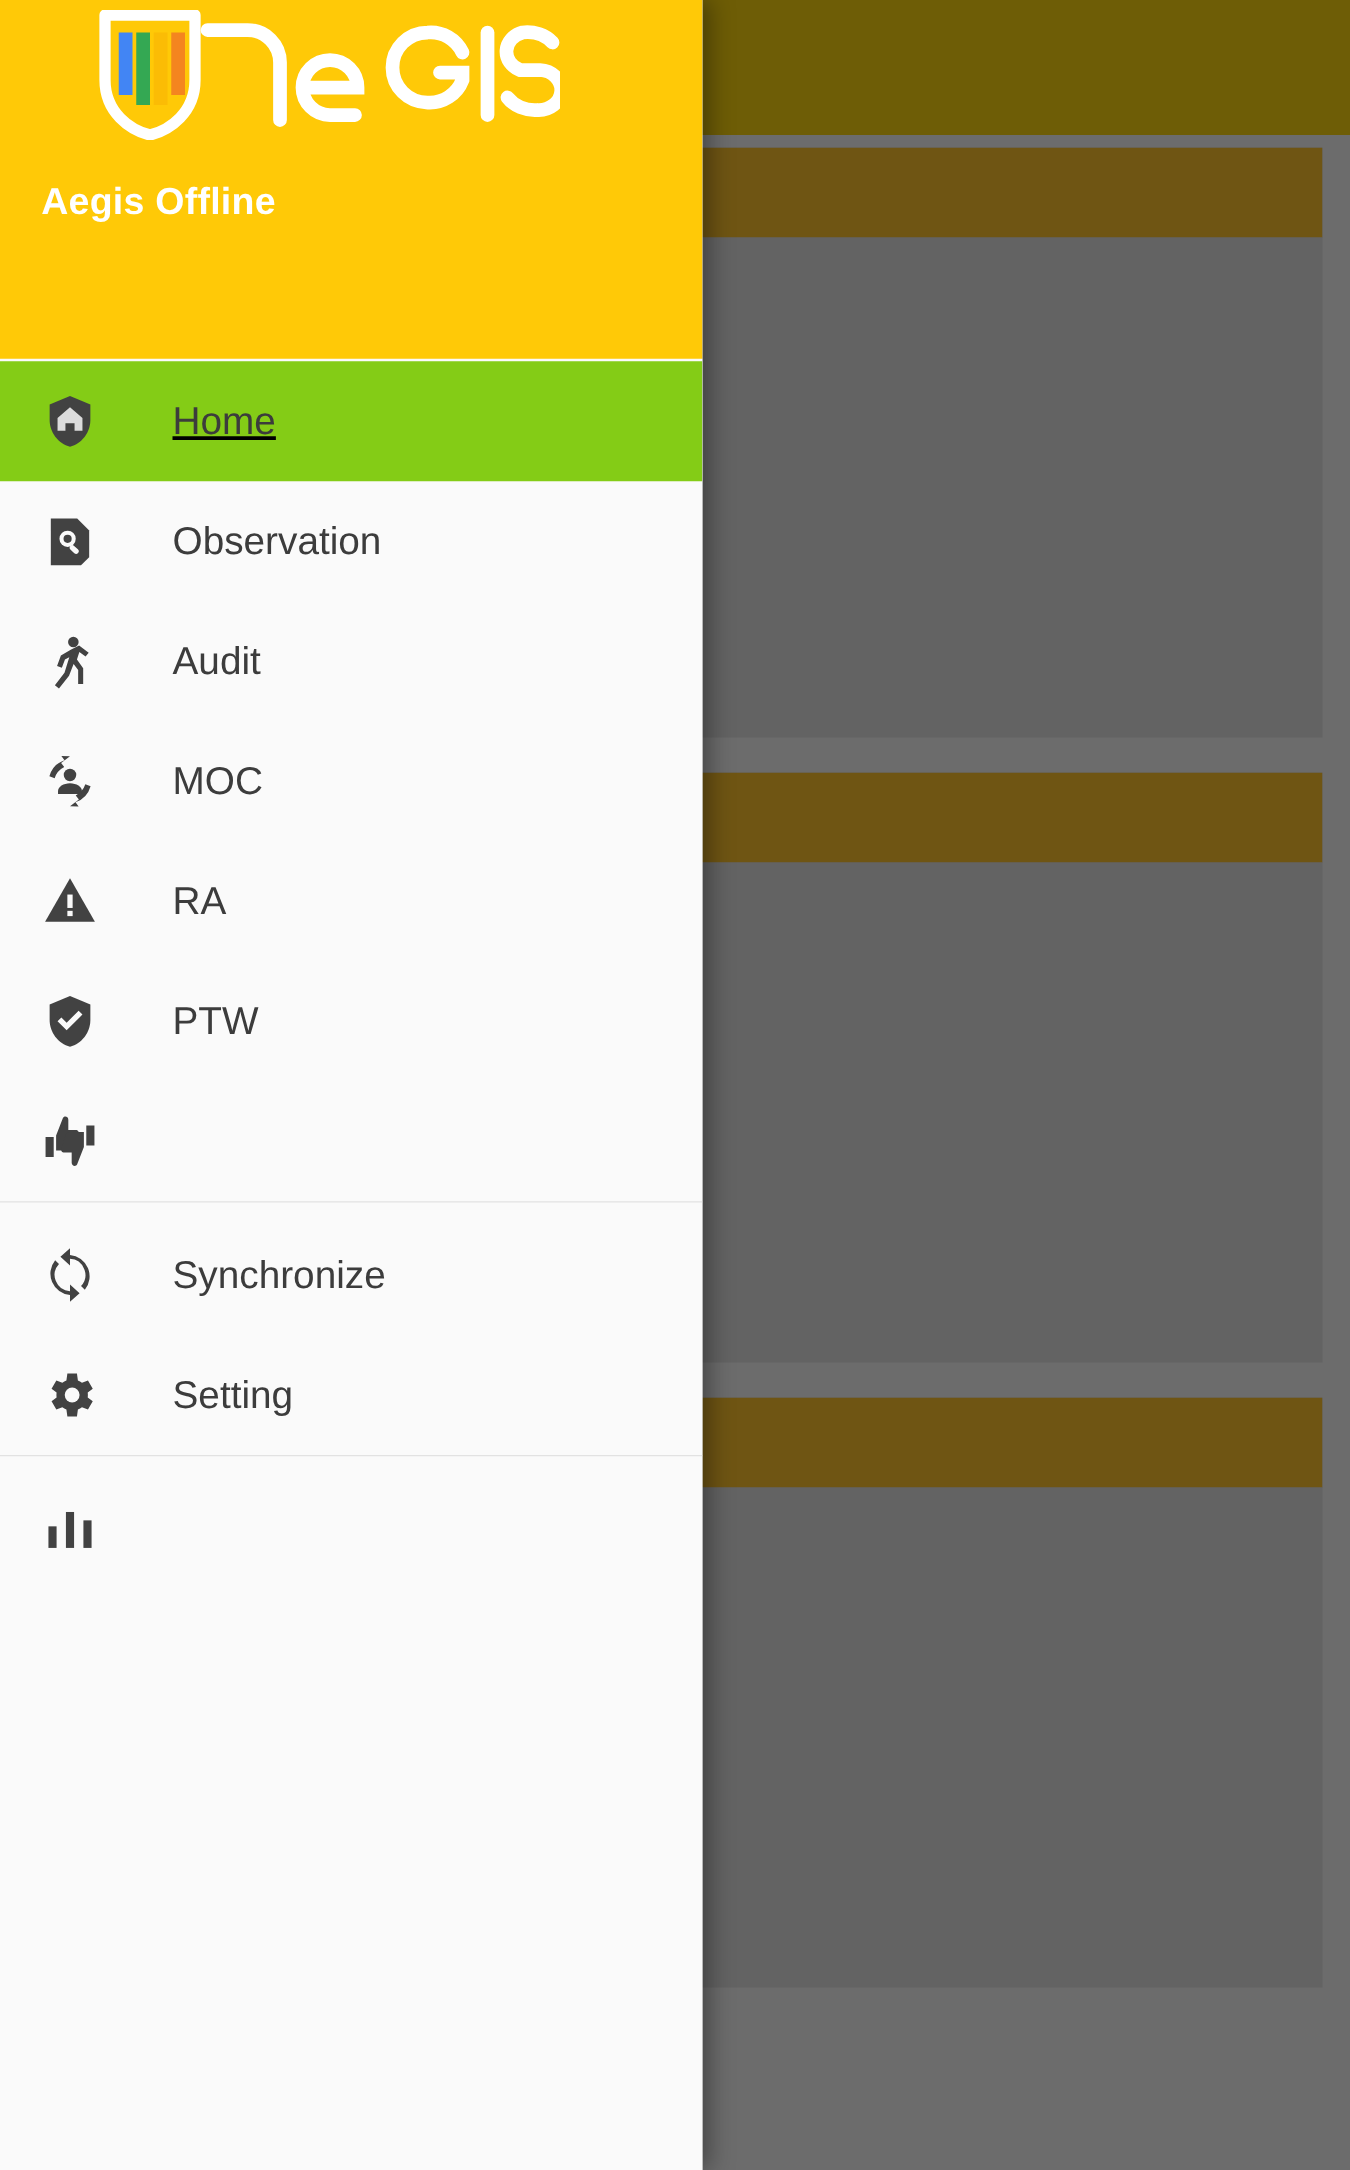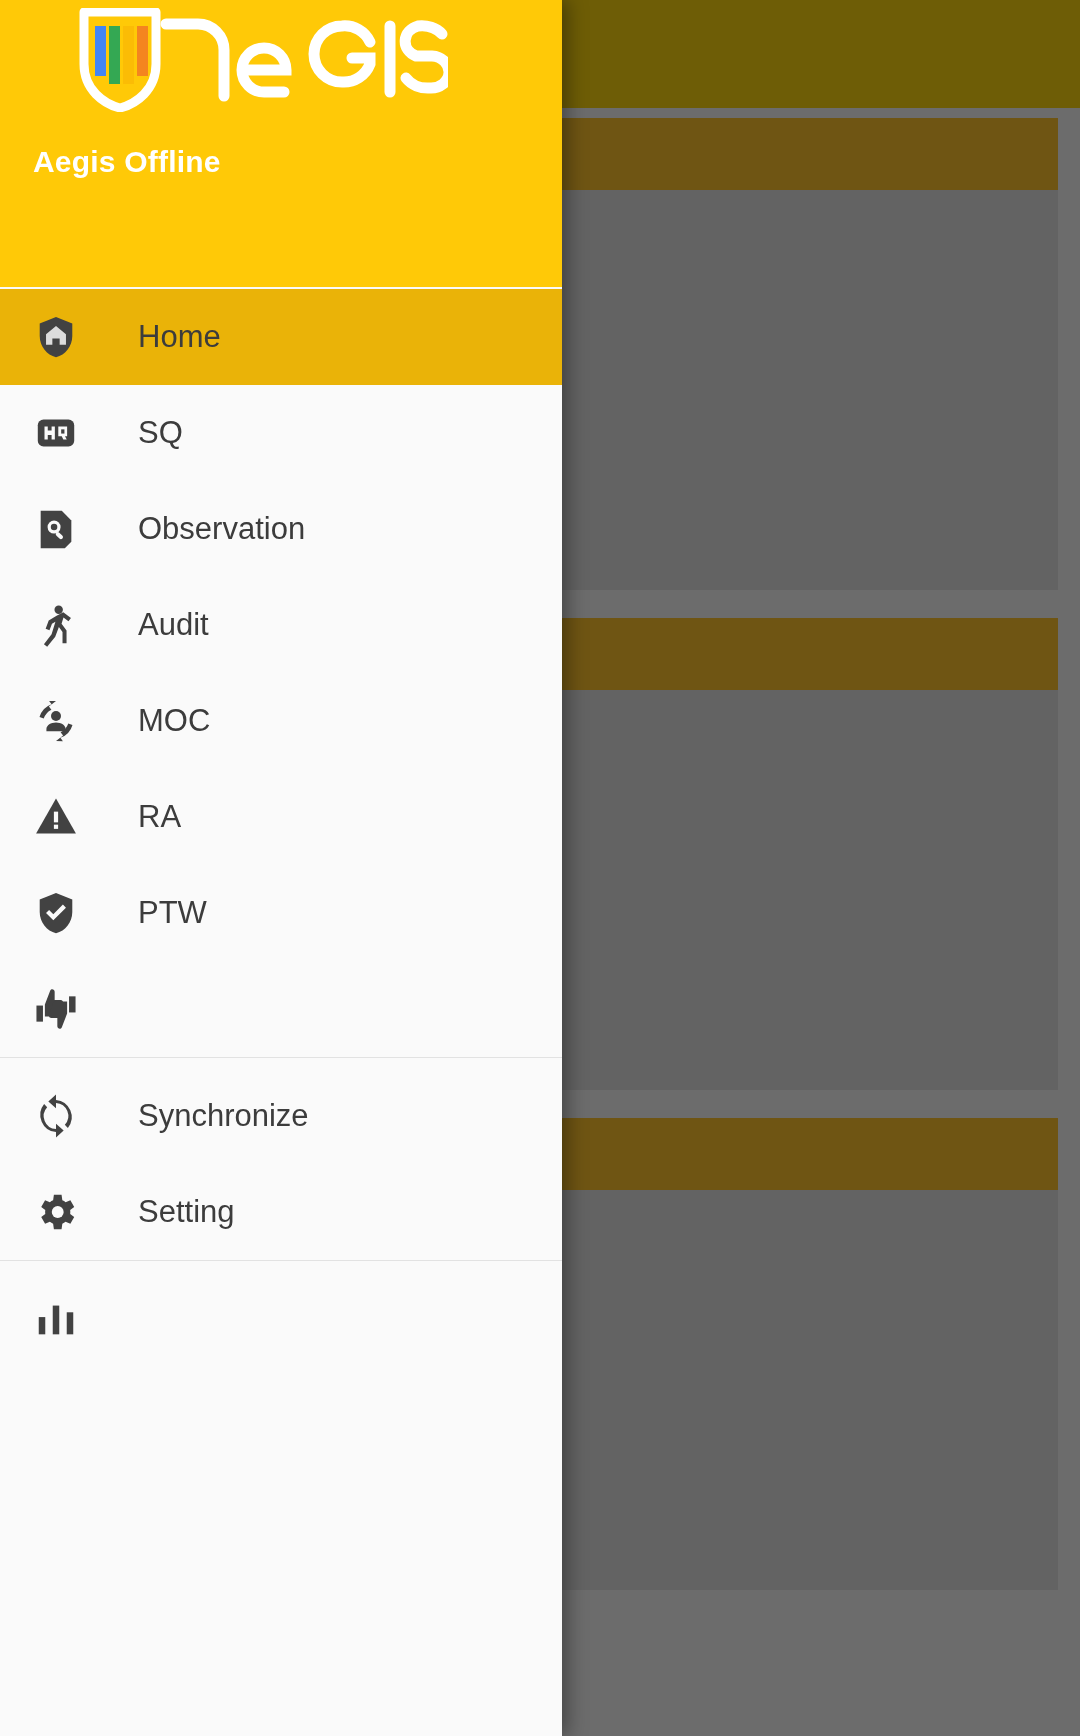--- a/index.html
+++ b/index.html
@@ -80,21 +80,21 @@
     background:#fafafa;
     padding-top:2px;
     overflow:hidden;
   }
   .nav-item {
     display:flex; align-items:center;
     height:96px;
     padding-left:32px;
     cursor:pointer;
   }
-  .nav-item.selected { background:#eab308; }
+  .nav-item.selected { background:#84cc16;text-decoration:underline; }
   .nav-icon {
     width:48px; height:48px;
     display:flex; align-items:center; justify-content:center;
     flex:0 0 auto;
     color:#424242;
   }
   .nav-icon svg { display:block; fill:#424242; }
   .nav-label {
     margin-left:58px;
     font-size:31px; color:#3c3c3c;
@@ -194,31 +194,20 @@
         <span class="nav-icon">
           <svg width="46" height="46" viewBox="0 0 24 24">
             <path d="M12 1.5 3.5 5v6.5c0 5.2 3.6 9.9 8.5 11.1 4.9-1.2 8.5-5.9 8.5-11.1V5L12 1.5z"></path>
             <path d="M12 6.2 6.8 10.6V16h3.3v-3.2h3.8V16h3.3v-5.4L12 6.2z" fill="#dcdcdc"></path>
           </svg>
         </span>
         <span class="nav-label">Home</span>
       </div>
 
 
-      <div class="nav-item">
-        <span class="nav-icon">
-          <svg width="46" height="46" viewBox="0 0 24 24">
-            <rect x="2.5" y="5" width="19" height="14" rx="3"></rect>
-            <path d="M6 8.6h1.7v2.1h2V8.6h1.7v6.8H9.7v-2.3h-2v2.3H6z" fill="#fafafa"></path>
-            <path d="M13.2 8.6h4.6v5.1h-1.1l.9 1.7h-1.8l-.8-1.7h-1.8z" fill="#fafafa"></path>
-            <rect x="14.7" y="10.1" width="1.7" height="2.2" fill="#424242"></rect>
-          </svg>
-        </span>
-        <span class="nav-label">SQ</span>
-      </div>
 
       <div class="nav-item">
         <span class="nav-icon">
           <svg width="46" height="46" viewBox="0 0 24 24">
             <path d="M4 2.5h11l5 5v11.2l-3.4 3.3H4z"></path>
             <circle cx="11" cy="11" r="3.4" fill="#fafafa"></circle>
             <circle cx="11" cy="11" r="1.7" fill="#424242"></circle>
             <rect x="12.9" y="13.2" width="4.3" height="2.2" rx="1.1" transform="rotate(42 12.9 13.2)" fill="#fafafa"></rect>
           </svg>
         </span>

